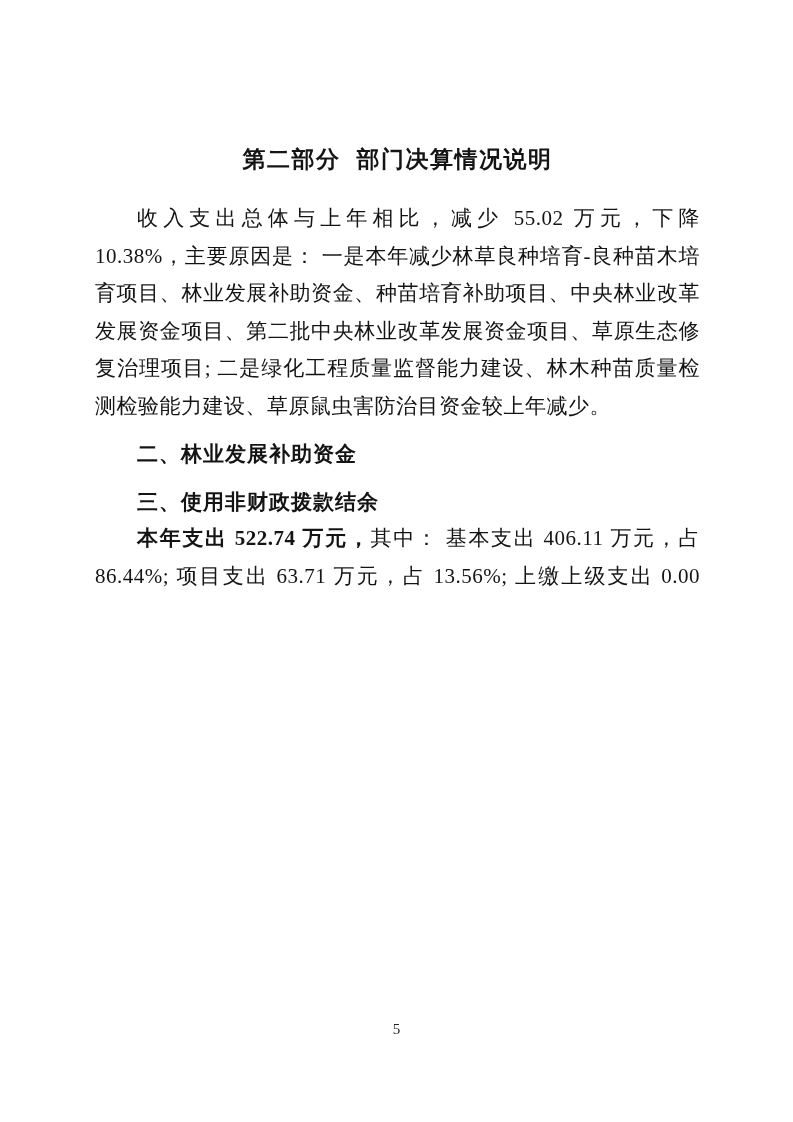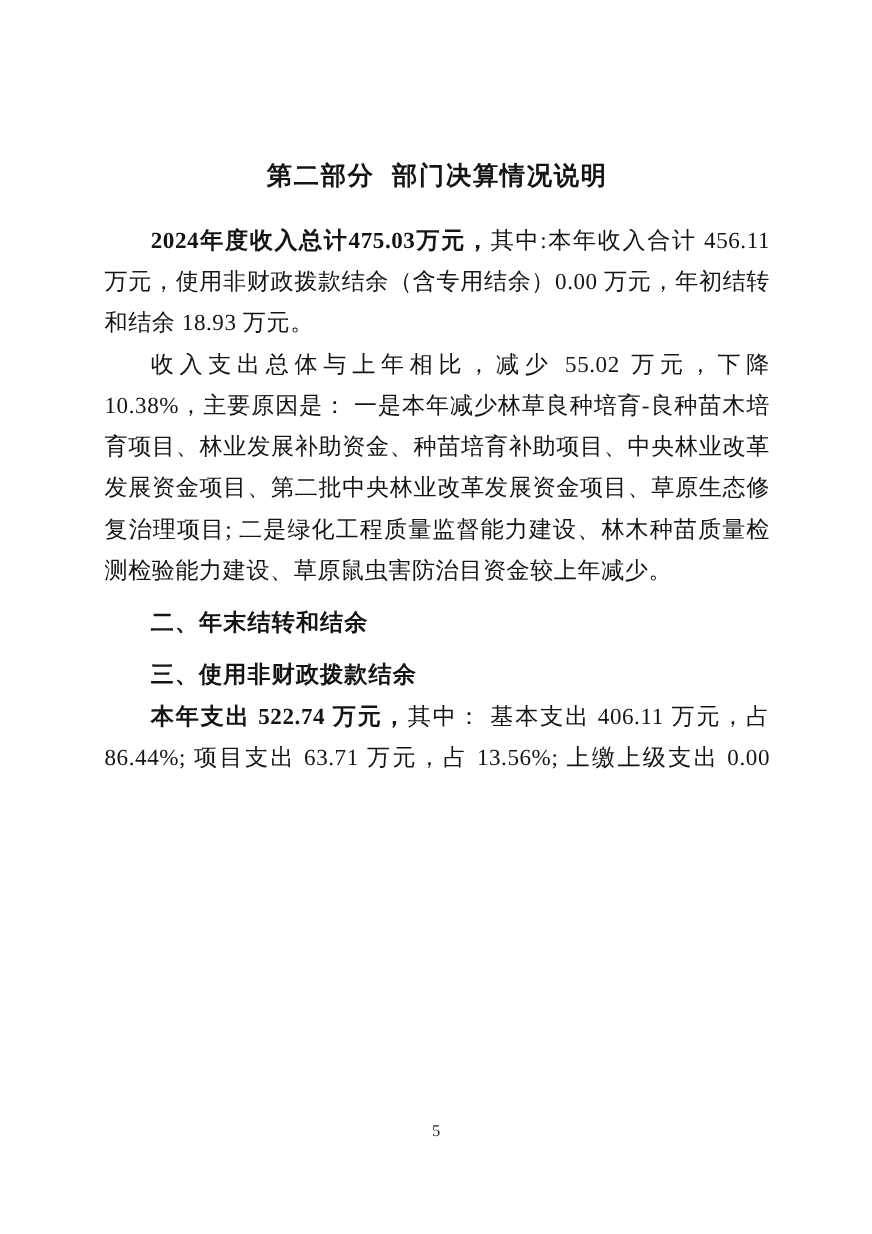--- a/index.html
+++ b/index.html
@@ -55,26 +55,25 @@
   }
 </style>
 </head>
 <body>
 
 <div class="page">
 
   <h1 class="doc-title">第二部分  部门决算情况说明</h1>
 
   <section>
-    <p class="para"><span class="lead">2024年度收入总计475.03万元，</span><span>其中:本年收入合计 456.11 万元，使用非财政拨款结余（含专用结余）0.00 万元，年初结转和结余 18.93 万元。</span></p>
     <p class="para"><span class="lead"></span><span>收入支出总体与上年相比，减少 55.02 万元，下降 10.38%，主要原因是： 一是本年减少林草良种培育-良种苗木培育项目、林业发展补助资金、种苗培育补助项目、中央林业改革发展资金项目、第二批中央林业改革发展资金项目、草原生态修复治理项目; 二是绿化工程质量监督能力建设、林木种苗质量检测检验能力建设、草原鼠虫害防治目资金较上年减少。</span></p>
   </section>
 
   <section>
-    <h2 class="sec-heading">二、年末结转和结余</h2>
+    <h2 class="sec-heading">二、林业发展补助资金</h2>
   </section>
 
   <section>
     <h2 class="sec-heading">三、使用非财政拨款结余</h2>
     <p class="para continued"><span class="lead">本年支出 522.74 万元，</span><span>其中： 基本支出 406.11 万元，占 86.44%; 项目支出 63.71 万元，占 13.56%; 上缴上级支出 0.00</span></p>
   </section>
 
   <div class="page-number">5</div>
 
 </div>

